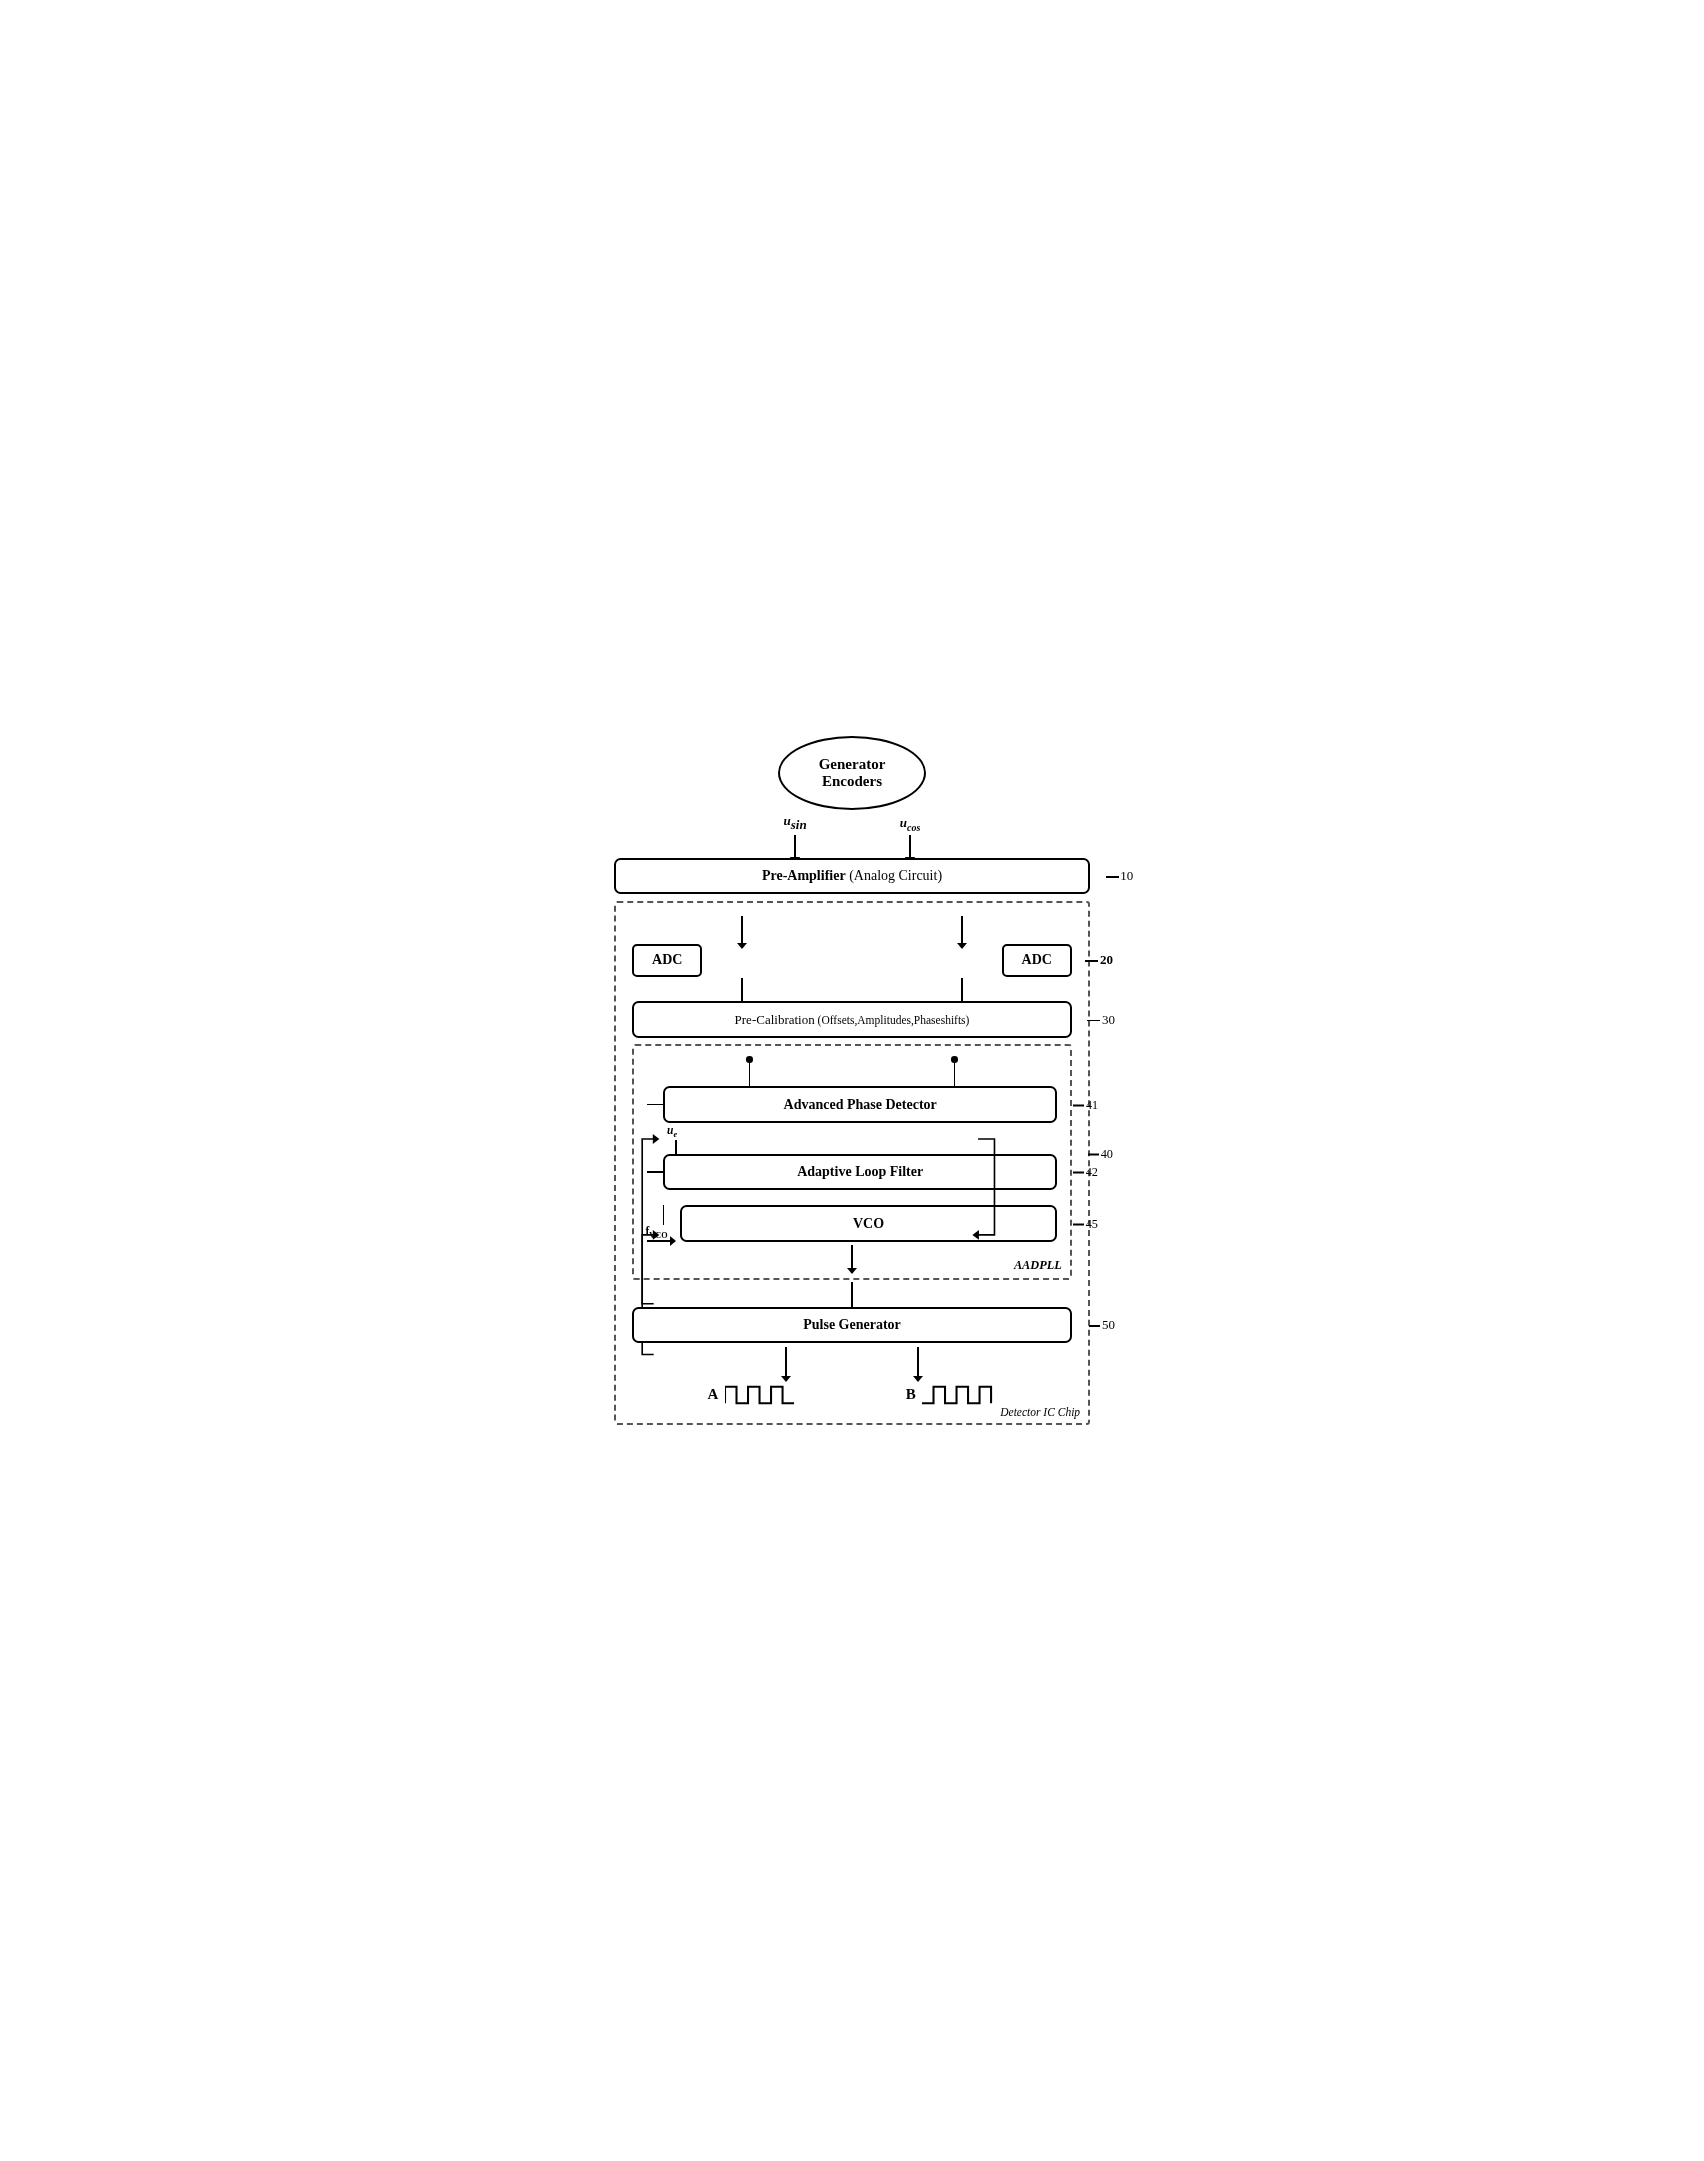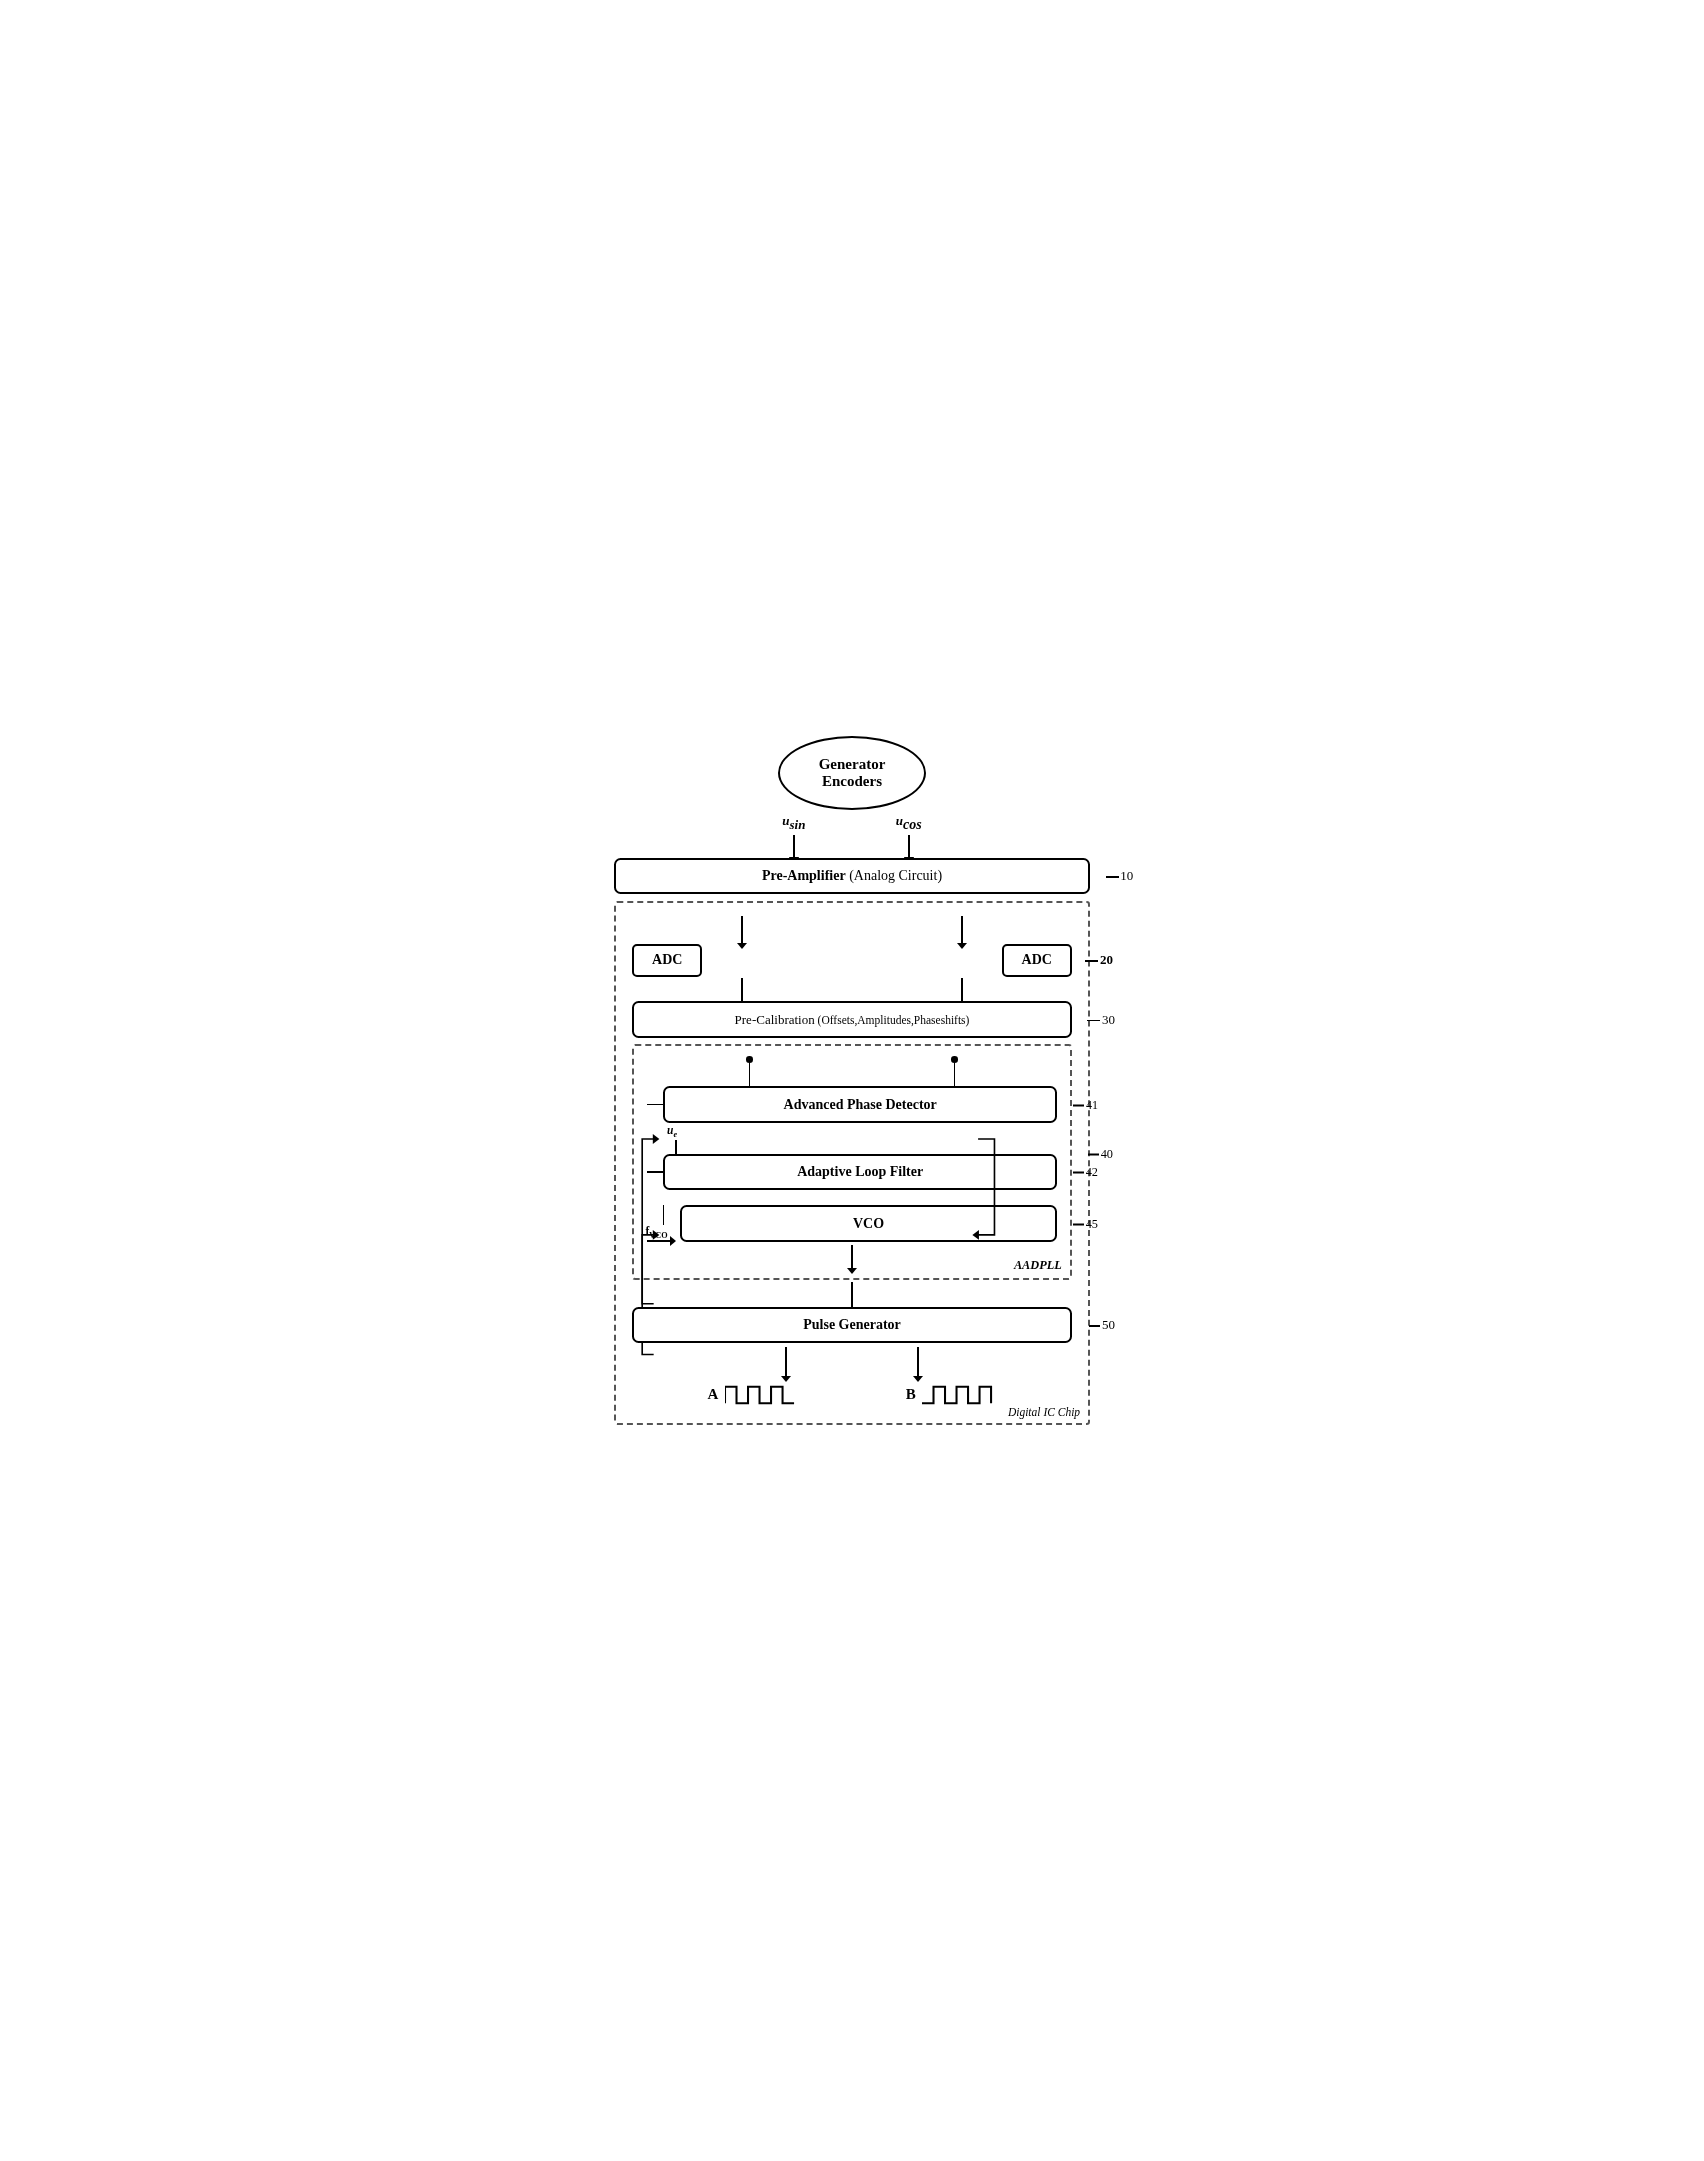--- a/index.html
+++ b/index.html
@@ -171,40 +171,40 @@
       <div style="display:flex; flex-direction:column; align-items:center;">
         <div style="font-size:13px; font-style:italic; font-weight:bold;">
           <span>u</span><span style="font-size:13px; vertical-align:sub;">sin</span>
         </div>
         <div class="v-line arrow-end" style="height:23px; width:1.6px; background:#000; position:relative; margin-top:1.6px;">
           <div style="position:absolute; bottom:-5.8px; left:-4.1px; border-left:5px solid transparent; border-right:5px solid transparent; border-top:6.6px solid #000;"></div>
         </div>
       </div>
       <div style="display:flex; flex-direction:column; align-items:center;">
         <div style="font-size:13px; font-style:italic; font-weight:bold;">
-          <span>u</span><span style="font-size:14px; vertical-align:sub;font-style:italic;">cos</span>
+          <span>u</span><span style="font-size:10px; vertical-align:sub;font-style:italic;">cos</span>
         </div>
         <div class="v-line arrow-end" style="height:23px; width:1.6px; background:#000; position:relative; margin-top:1.6px;">
           <div style="position:absolute; bottom:-5.8px; left:-4.1px; border-left:5px solid transparent; border-right:5px solid transparent; border-top:6.6px solid #000;"></div>
         </div>
       </div>
     </div>
   </div>
 
   <div style="position:relative; margin: 0 8.2px;">
     <div class="box">
       <span class="bold">Pre-Amplifier</span><span> (Analog Circuit)</span>
     </div>
     <div class="ref-label">
       <span style="display:inline-block; width:13px; height:1.6px; background:#000; vertical-align:middle; margin-right:1.6px;"></span><span>10</span>
     </div>
   </div>
 
   <div class="dashed-outer mt8">
-    <div class="dashed-outer-label">Digital IC Chip</div>
+    <div class="dashed-outer-label">Detector IC Chip</div>
 
     <div style="display:flex; justify-content:space-around; width:100%; height:28px;">
       <div style="width:1.6px; height:100%; background:#000; position:relative; margin-top:0;">
         <div style="position:absolute; bottom:-5.8px; left:-4.1px; border-left:5px solid transparent; border-right:5px solid transparent; border-top:6.6px solid #000;"></div>
       </div>
       <div style="width:1.6px; height:100%; background:#000; position:relative; margin-top:0;">
         <div style="position:absolute; bottom:-5.8px; left:-4.1px; border-left:5px solid transparent; border-right:5px solid transparent; border-top:6.6px solid #000;"></div>
       </div>
     </div>
 

